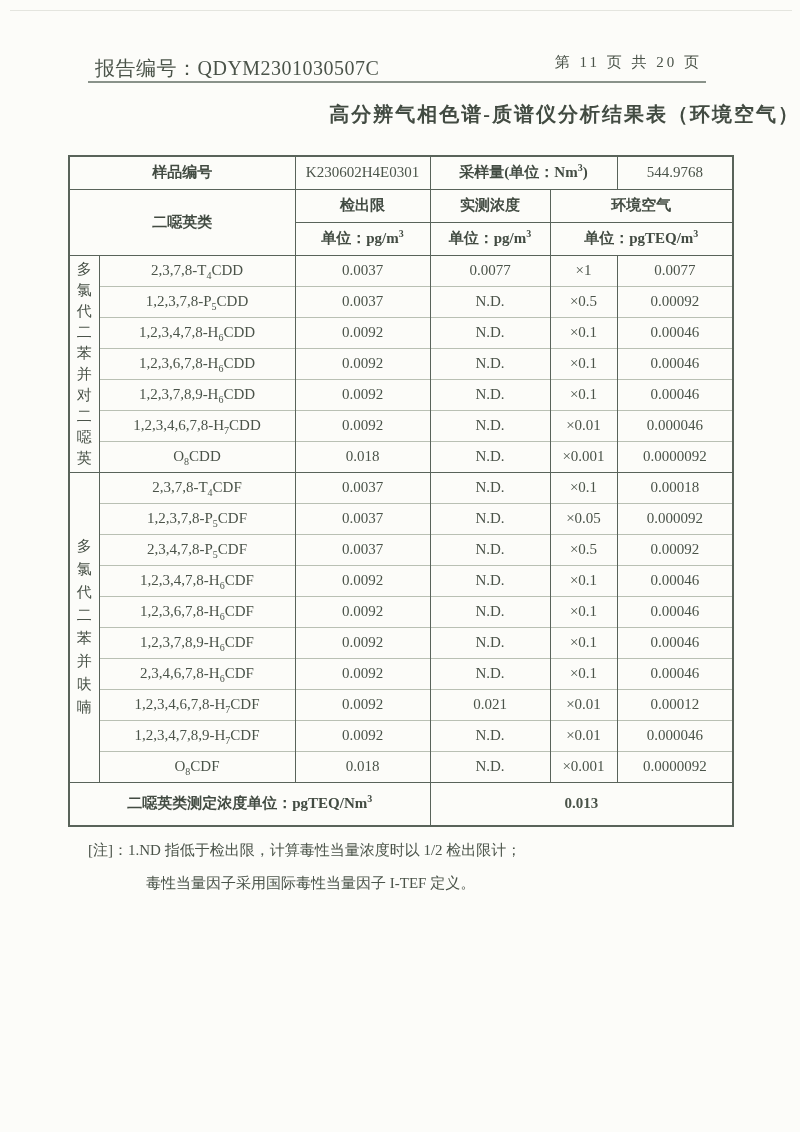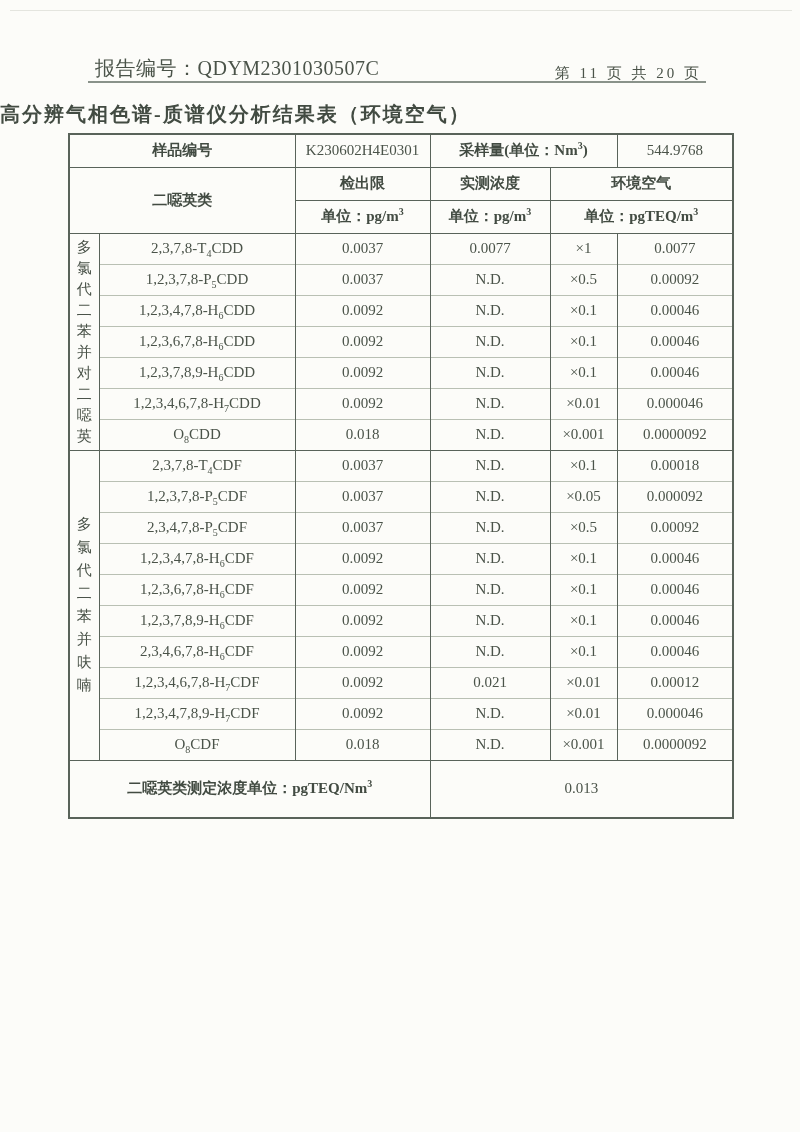--- a/index.html
+++ b/index.html
@@ -20,54 +20,54 @@
   }
   .scan-edge{
     position:absolute;left:10px;top:10px;width:782px;
     border-top:1px solid #e4e5df;
   }
   .report-no{
     position:absolute;left:95px;top:55px;
     font-size:20px;letter-spacing:.5px;
   }
   .page-ind{
-    position:absolute;top:64px;right:98px;
+    position:absolute;top:53px;right:98px;
     font-size:15px;letter-spacing:3px;
   }
   .header-rule{
     position:absolute;left:88px;top:81px;width:618px;
     border-top:2px solid #89928a;
   }
   .doc-title{
     position:absolute;left:0;top:101px;width:800px;
-    text-align:left;font-size:20px;font-weight:bold;
+    text-align:right;font-size:20px;font-weight:bold;
     letter-spacing:2px;color:var(--ink-dark);
   }
   table.results{
-    position:absolute;left:68px;top:133px;width:664px;
+    position:absolute;left:68px;top:155px;width:664px;
     border-collapse:collapse;table-layout:fixed;
     border:2px solid var(--ld);
     color:var(--ink);
   }
   table.results td{
     text-align:center;vertical-align:middle;
     border-left:1.6px solid var(--ld);
     font-size:15px;padding:0;
     overflow:hidden;
   }
   thead tr{height:33px;}
   thead td{font-weight:bold;border-top:1.6px solid var(--ld);color:var(--ink-dark);}
   thead td.plain{font-weight:normal;color:var(--ink);}
   tbody tr{height:31px;}
   tbody tr.light > td{border-top:1px solid var(--ll);}
   tbody tr.dark  > td{border-top:1.6px solid var(--ld);}
   tbody td.gcell{border-top:1.6px solid var(--ld);}
-  tfoot tr{height:58px;}
+  tfoot tr{height:44px;}
   tfoot td{border-top:1.6px solid var(--ld);font-weight:bold;color:var(--ink-dark);}
-  tfoot td.plain{font-weight:normal;color:var(--ink);}
+  tfoot td.plain{font-weight:bold;color:var(--ink);}
   sub{font-size:10px;line-height:0;}
   sup{font-size:10px;line-height:0;}
   .glabel{
     white-space:pre;font-size:15px;letter-spacing:0;
     display:inline-block;
   }
   .glabel.g0{line-height:21px;}
   .glabel.g1{line-height:23px;}
   .notes{
     position:absolute;left:88px;top:840px;width:650px;
@@ -257,13 +257,15 @@
     </tbody>
   <tfoot>
     <tr>
       <td colspan="3"><span>二噁英类测定浓度单位：pgTEQ/Nm</span><sup>3</sup></td>
       <td colspan="3" class="plain">0.013</td>
     </tr>
   </tfoot>
 </table>
 
 <div class="notes">
+  <div class="n1">[注]：1.ND 指低于检出限，计算毒性当量浓度时以 1/2 检出限计；</div>
+  <div class="n2">毒性当量因子采用国际毒性当量因子 I-TEF 定义。</div>
 </div>
 
 </body></html>

